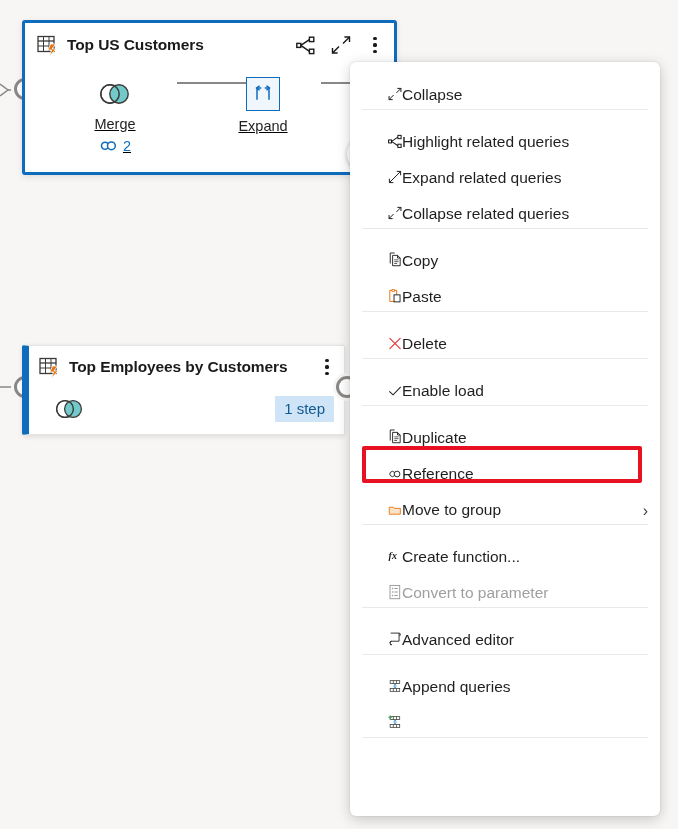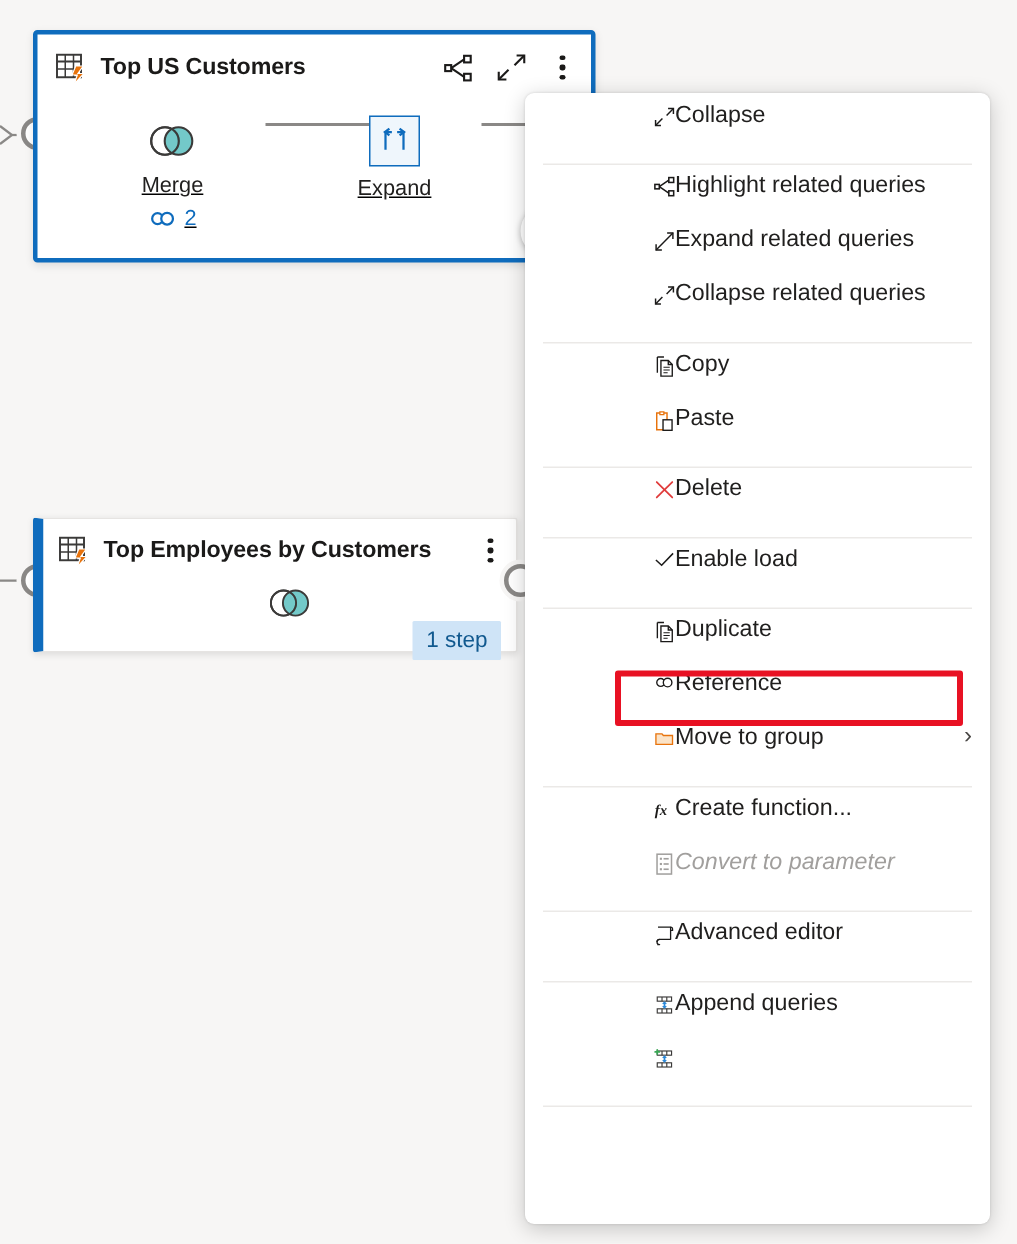--- a/index.html
+++ b/index.html
@@ -79,21 +79,21 @@
     left: 22px; top: 345px;
     width: 323px; height: 90px;
     background: #ffffff;
     border: 1px solid #e6e4e2;
     border-left: 7px solid #0f6cbd;
     border-radius: 2px;
     box-shadow: 0 1.5px 5px rgba(0,0,0,0.10);
   }
   .card-plain .card-head { height: 42px; padding: 0 8px 0 10px; }
   .card-plain .card-title { font-size: 15.5px; }
-  .plain-body { display: flex; align-items: center; padding: 2px 10px 0 24px; height: 40px; flex-direction: column; }
+  .plain-body { display: flex; align-items: center; padding: 2px 10px 0 24px; height: 40px; }
   .step-badge {
     margin-left: auto; background: #cfe4f7; color: #11598f;
     font-size: 15px; padding: 4px 9px 5px 9px; border-radius: 1px;
   }
 
   
   .kebab { display: flex; flex-direction: column; align-items: center;
            justify-content: center; gap: 3.5px; width: 18px; height: 22px; cursor: pointer; }
   .kebab i { width: 3.2px; height: 3.2px; border-radius: 50%; background: #1b1a19; display:block; }
 
@@ -101,28 +101,28 @@
   .menu {
     position: absolute; left: 350px; top: 62px;
     width: 310px; height: 754px;
     background: #ffffff;
     border-radius: 6px;
     box-shadow: 0 3px 14px rgba(0,0,0,.20), 0 0 2px rgba(0,0,0,.14);
     padding: 6px 0;
     overflow: hidden;
   }
   .mi {
-    position: relative; display: flex; align-items: flex-start;
-    height: 36px; padding: 0 12px 0 0; cursor: pointer; margin-left: 48px;
+    position: relative; display: flex; align-items: flex-end;
+    height: 36px; padding: 0 12px 0 0; cursor: pointer;
   }
   .mi .ic { width: 52px; display: flex; align-items: center; justify-content: center;
             flex: 0 0 52px; padding-left: 38px; }
   .mi .tx { font-size: 15.5px; color: #201f1e; white-space: nowrap; }
   .mi.disabled { cursor: default; }
-  .mi.disabled .tx { color: #a19f9d; font-style: italic; }
+  .mi.disabled .tx { color: #a19f9d; }
   .chev { margin-left: auto; color: #484644; font-size: 16px; line-height: 1; }
   .sep { height: 1px; background: #ebe9e7; margin: 5px 12px 5px 12px; }
 
   
   .hl-box {
     position: absolute; left: 12px; right: 18px;
     height: 37px; border: 4px solid #e81123; border-radius: 2px;
     pointer-events: none;
   }
   svg { display: block; }

